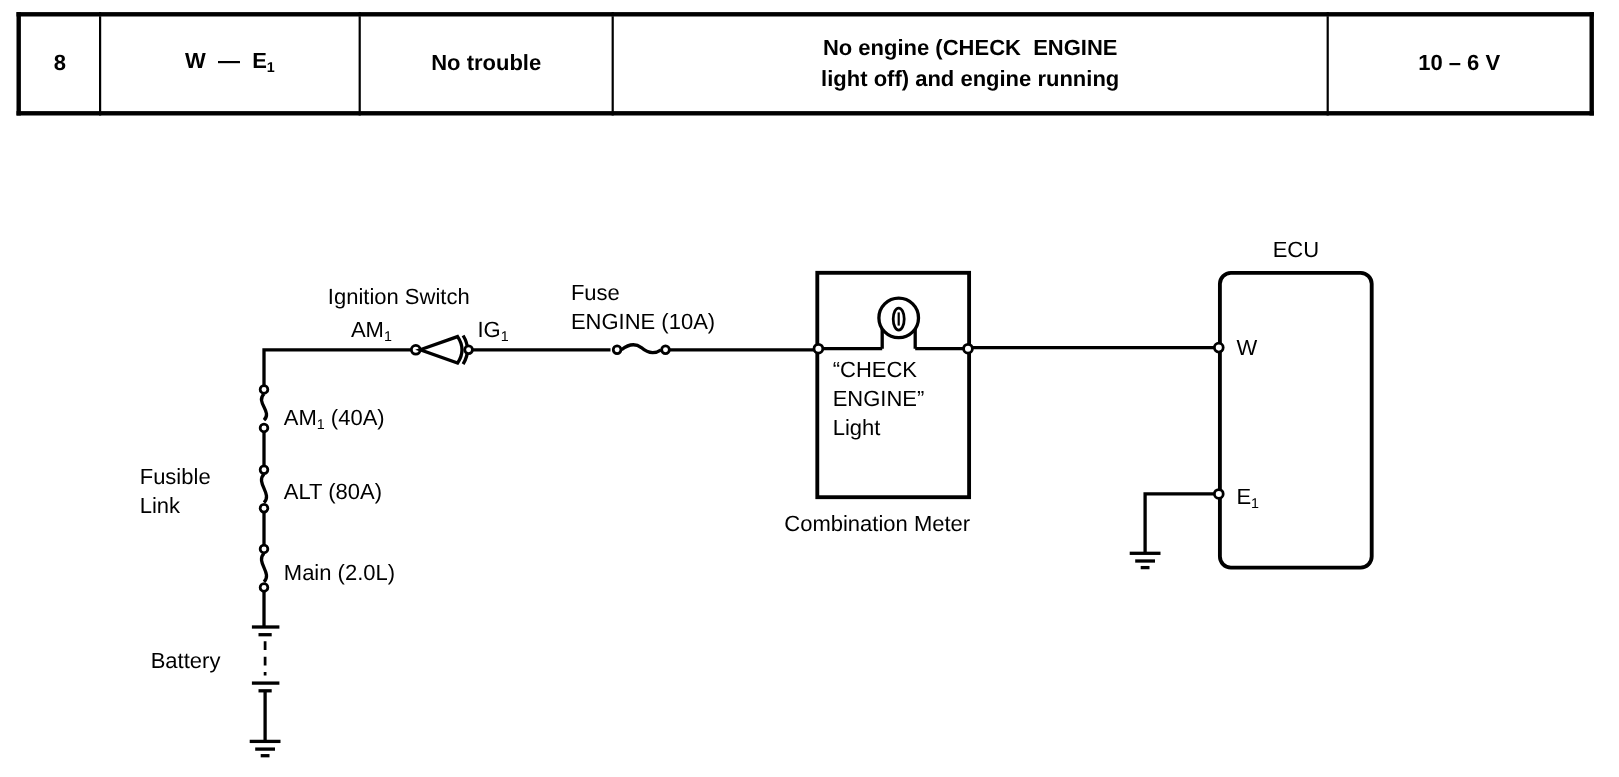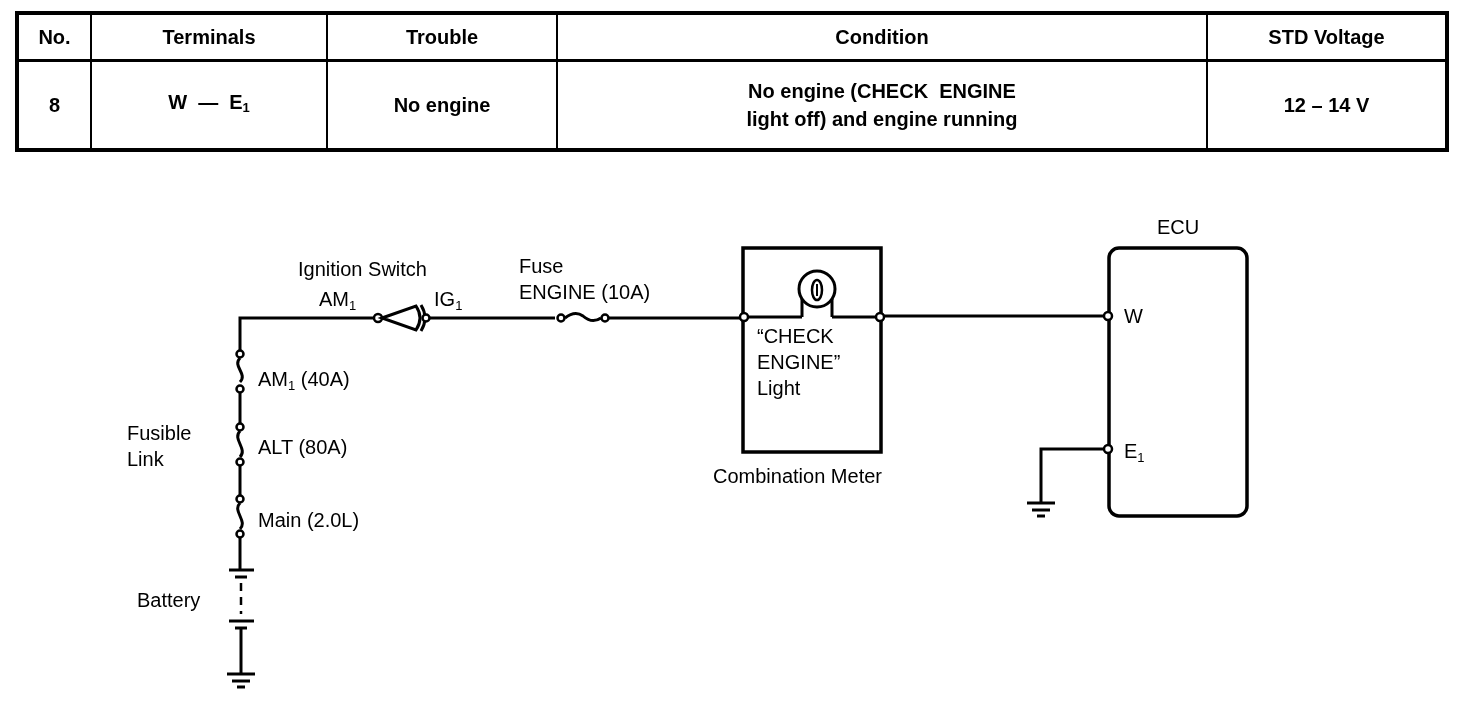--- a/index.html
+++ b/index.html
@@ -23,36 +23,29 @@
 
 <table class="spec-table">
   <colgroup>
     <col style="width:74px">
       <col style="width:236px">
       <col style="width:230px">
       <col style="width:650px">
       <col style="width:240px">
   </colgroup>
   <tbody>
-      <tr class="head">
-    <th>No.</th>
-    <th>Terminals</th>
-    <th>Trouble</th>
-    <th>Condition</th>
-    <th>STD Voltage</th>
-  </tr>
   <tr>
     <td>8</td>
     <td><span style="white-space:pre">W  —  E</span><sub>1</sub></td>
-    <td>No engine</td>
+    <td>No trouble</td>
     <td>
       <div style="white-space:pre">No engine (CHECK  ENGINE</div>
       <div>light off) and engine running</div>
     </td>
-    <td>12 – 14 V</td>
+    <td>10 – 6 V</td>
   </tr>
 </tbody>
   </table>
 
 <svg class="diagram" width="1472" height="706" viewBox="0 0 1472 706">
 
   <g>
     <polyline class="w" points="240,352 240,318 376,318"></polyline>
     <line class="w" x1="240" y1="392" x2="240" y2="425"></line>
     <line class="w" x1="240" y1="465" x2="240" y2="497"></line>

